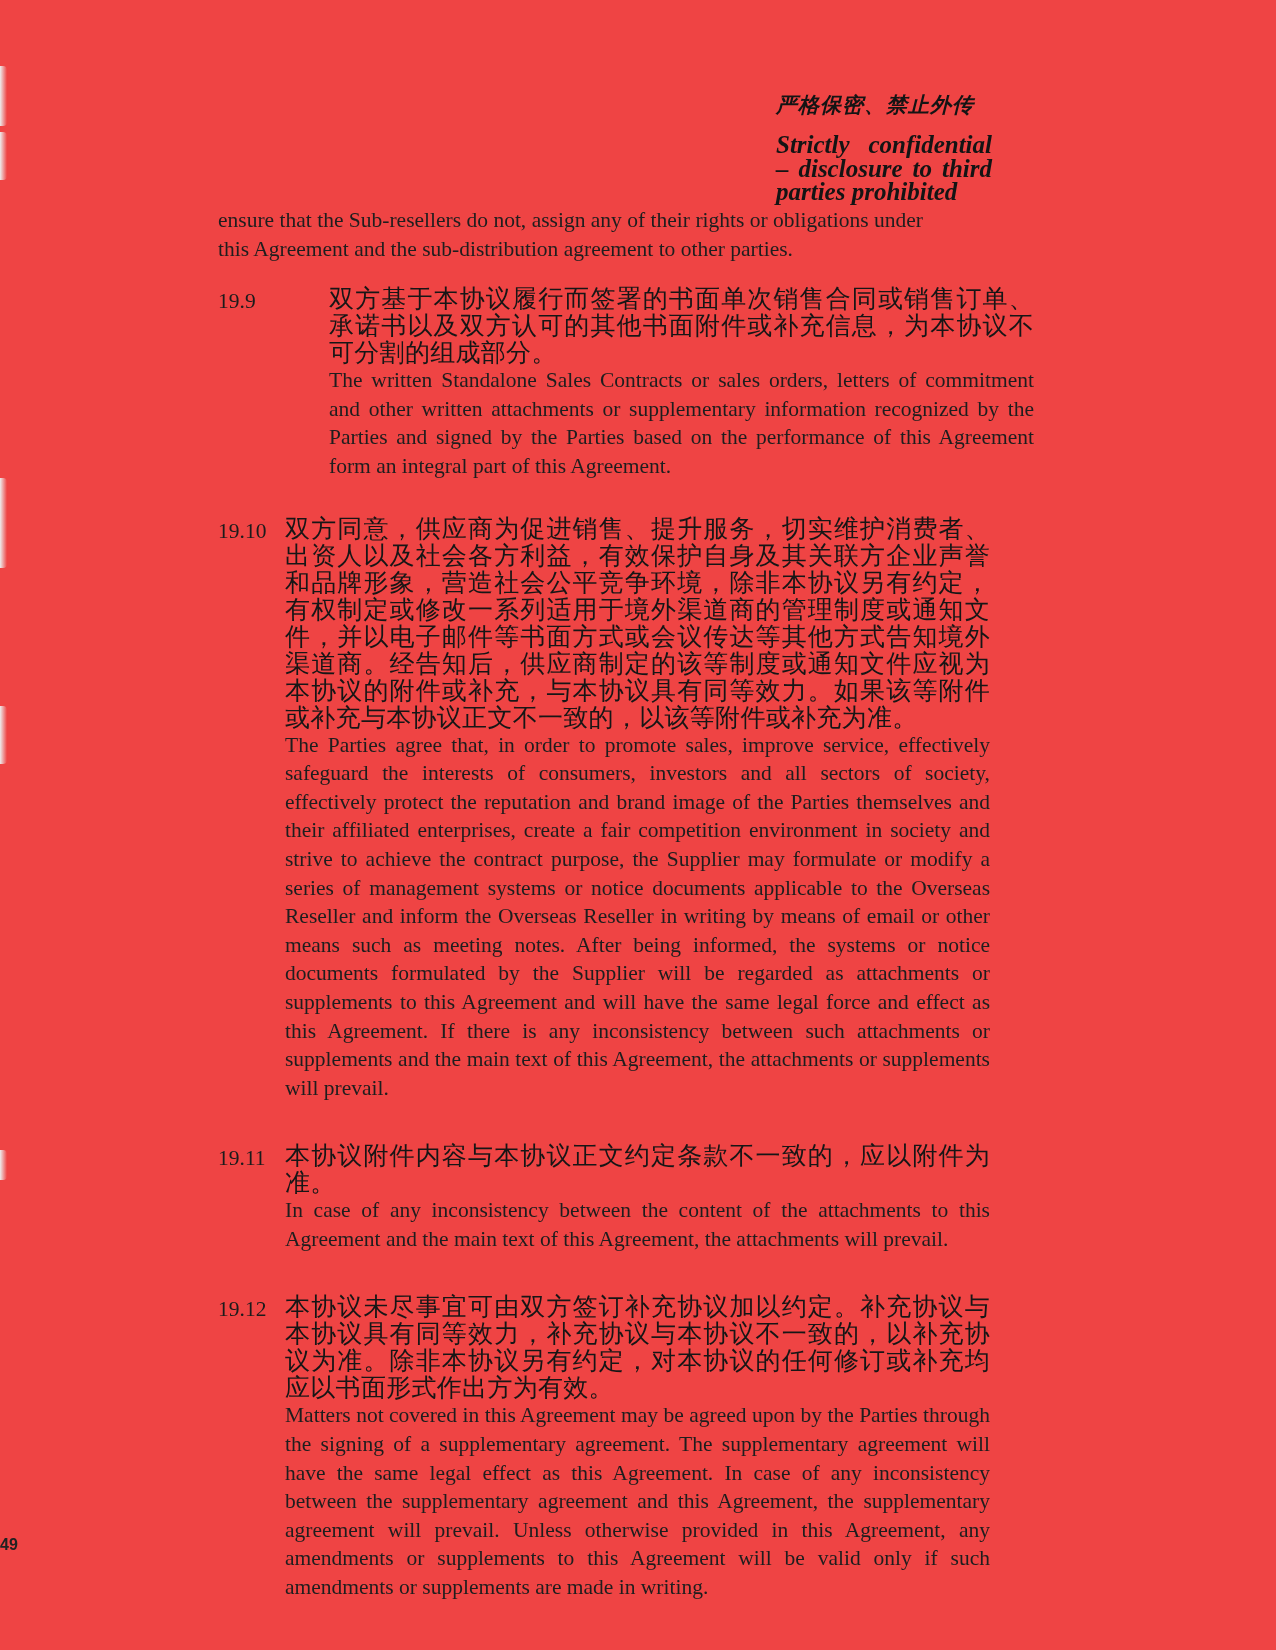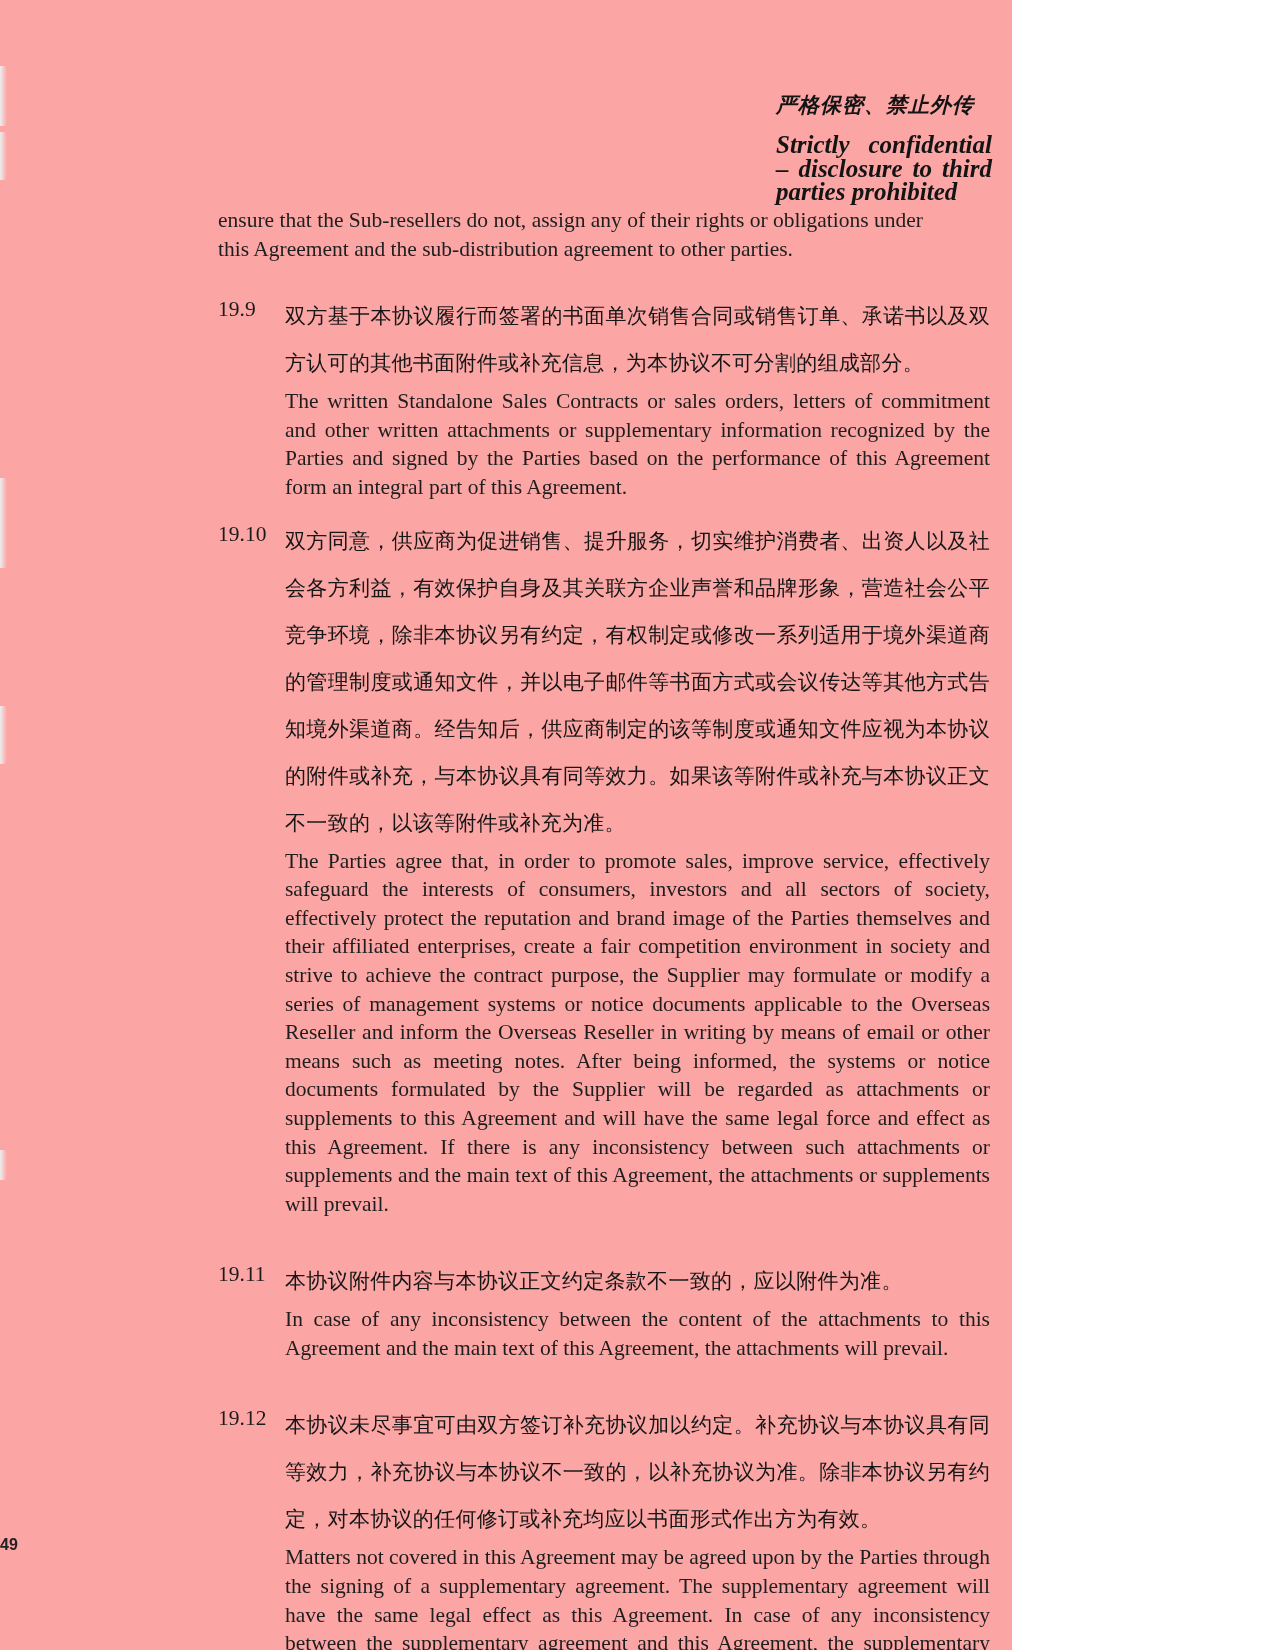--- a/index.html
+++ b/index.html
@@ -1,21 +1,21 @@
 <!DOCTYPE html>
 <html><head>
 <meta charset="utf-8">
 <style>
   * { margin: 0; padding: 0; box-sizing: border-box; }
   html, body { background: #ffffff; }
   .page {
     position: relative;
-    width: 1012px;
+    width: 1276px;
     height: 1650px;
-    background: #fca5a5;
+    background: #ef4444;
     overflow: hidden;
     color: #1b1b1b;
     font-family: "Liberation Serif", "DejaVu Serif", serif;
   }
 
   
   .scan-artifact {
     position: absolute;
     left: 0;
     width: 7px;
@@ -62,33 +62,33 @@
     width: 705px;
     font-size: 21.5px;
     line-height: 28.5px;
     text-align: justify;
   }
   .section {
     display: flex;
     align-items: flex-start;
     margin-top: 40px;
   }
-  .sec-19-9  { margin-top: 30px; }
-  .sec-19-10 { margin-top: 16px; }
+  .sec-19-9  { margin-top: 22px; gap: 44px; }
+  .sec-19-10 { margin-top: 34px; }
   .sec-num {
     width: 67px;
     flex: 0 0 67px;
     font-size: 21.5px;
     line-height: 32px;
     color: #1b1b1b;
   }
   .sec-body { width: 705px; flex: 0 0 705px; }
   .zh {
-    font-size: 21px;
-    line-height: 47px;
+    font-size: 25px;
+    line-height: 27px;
     text-align: justify;
     letter-spacing: 0.3px;
     color: #161616;
   }
   .en {
     font-size: 21.5px;
     line-height: 28.6px;
     text-align: justify;
     color: #1e1e1e;
   }

